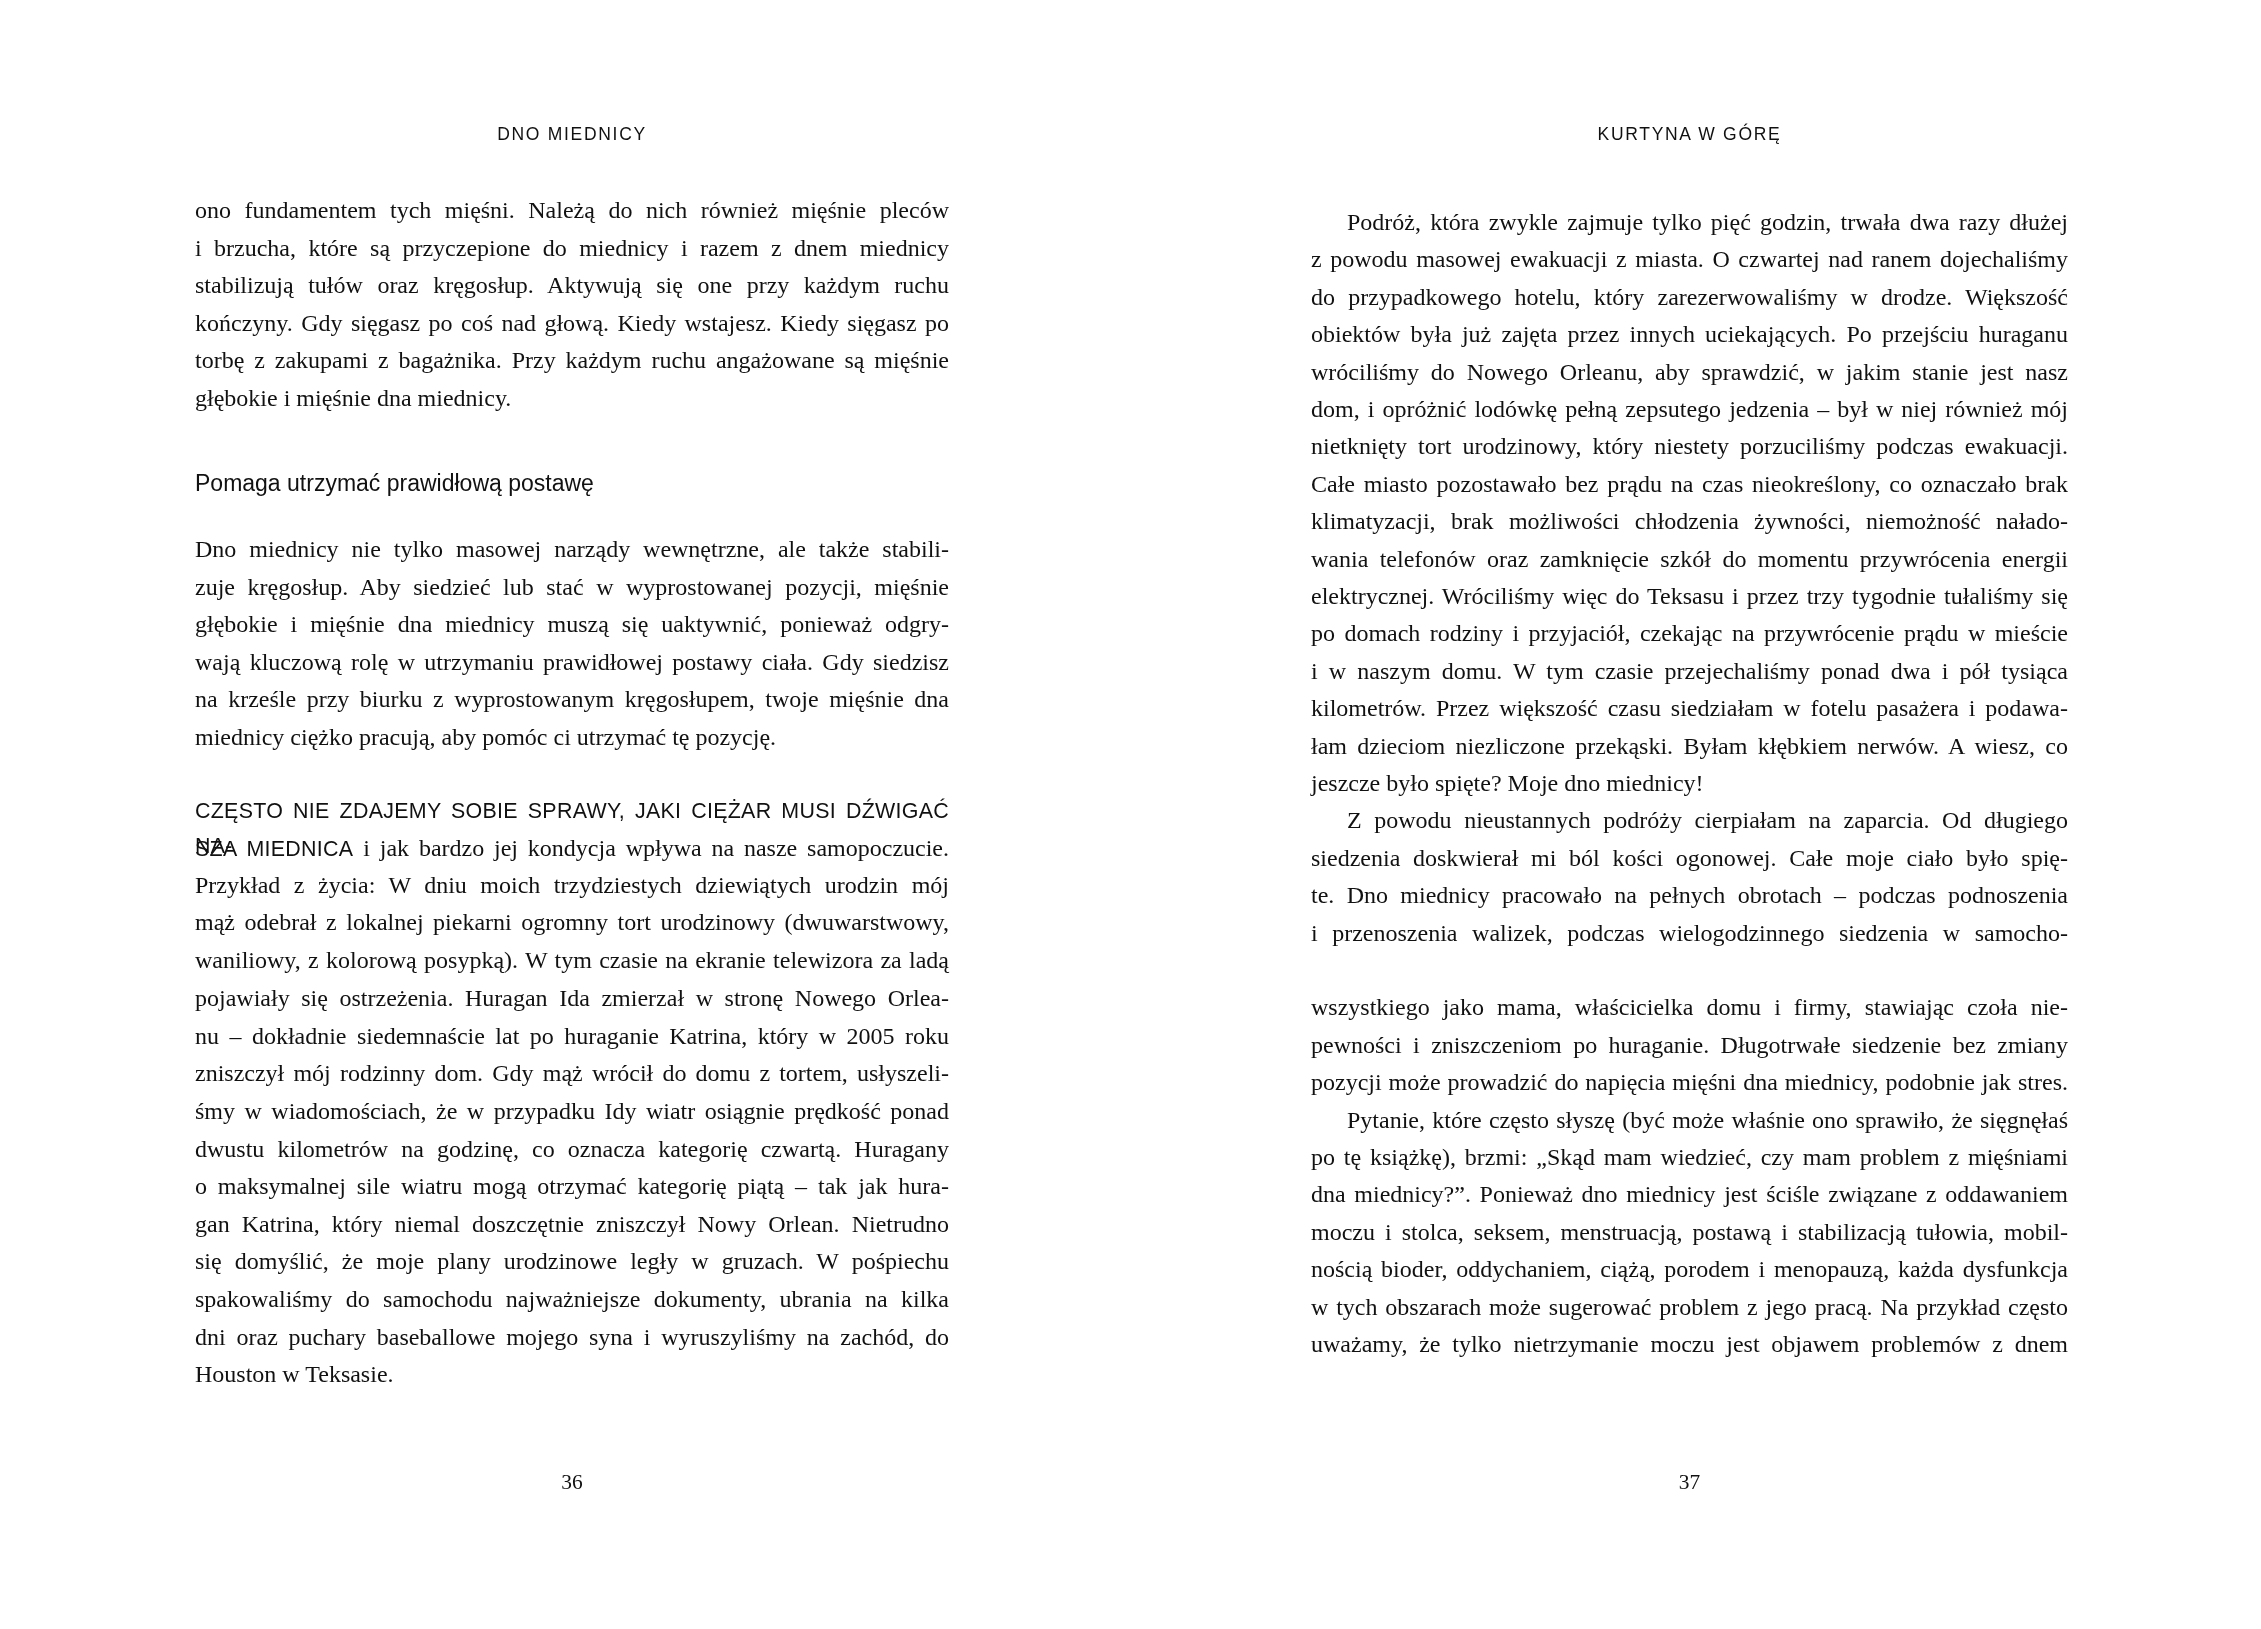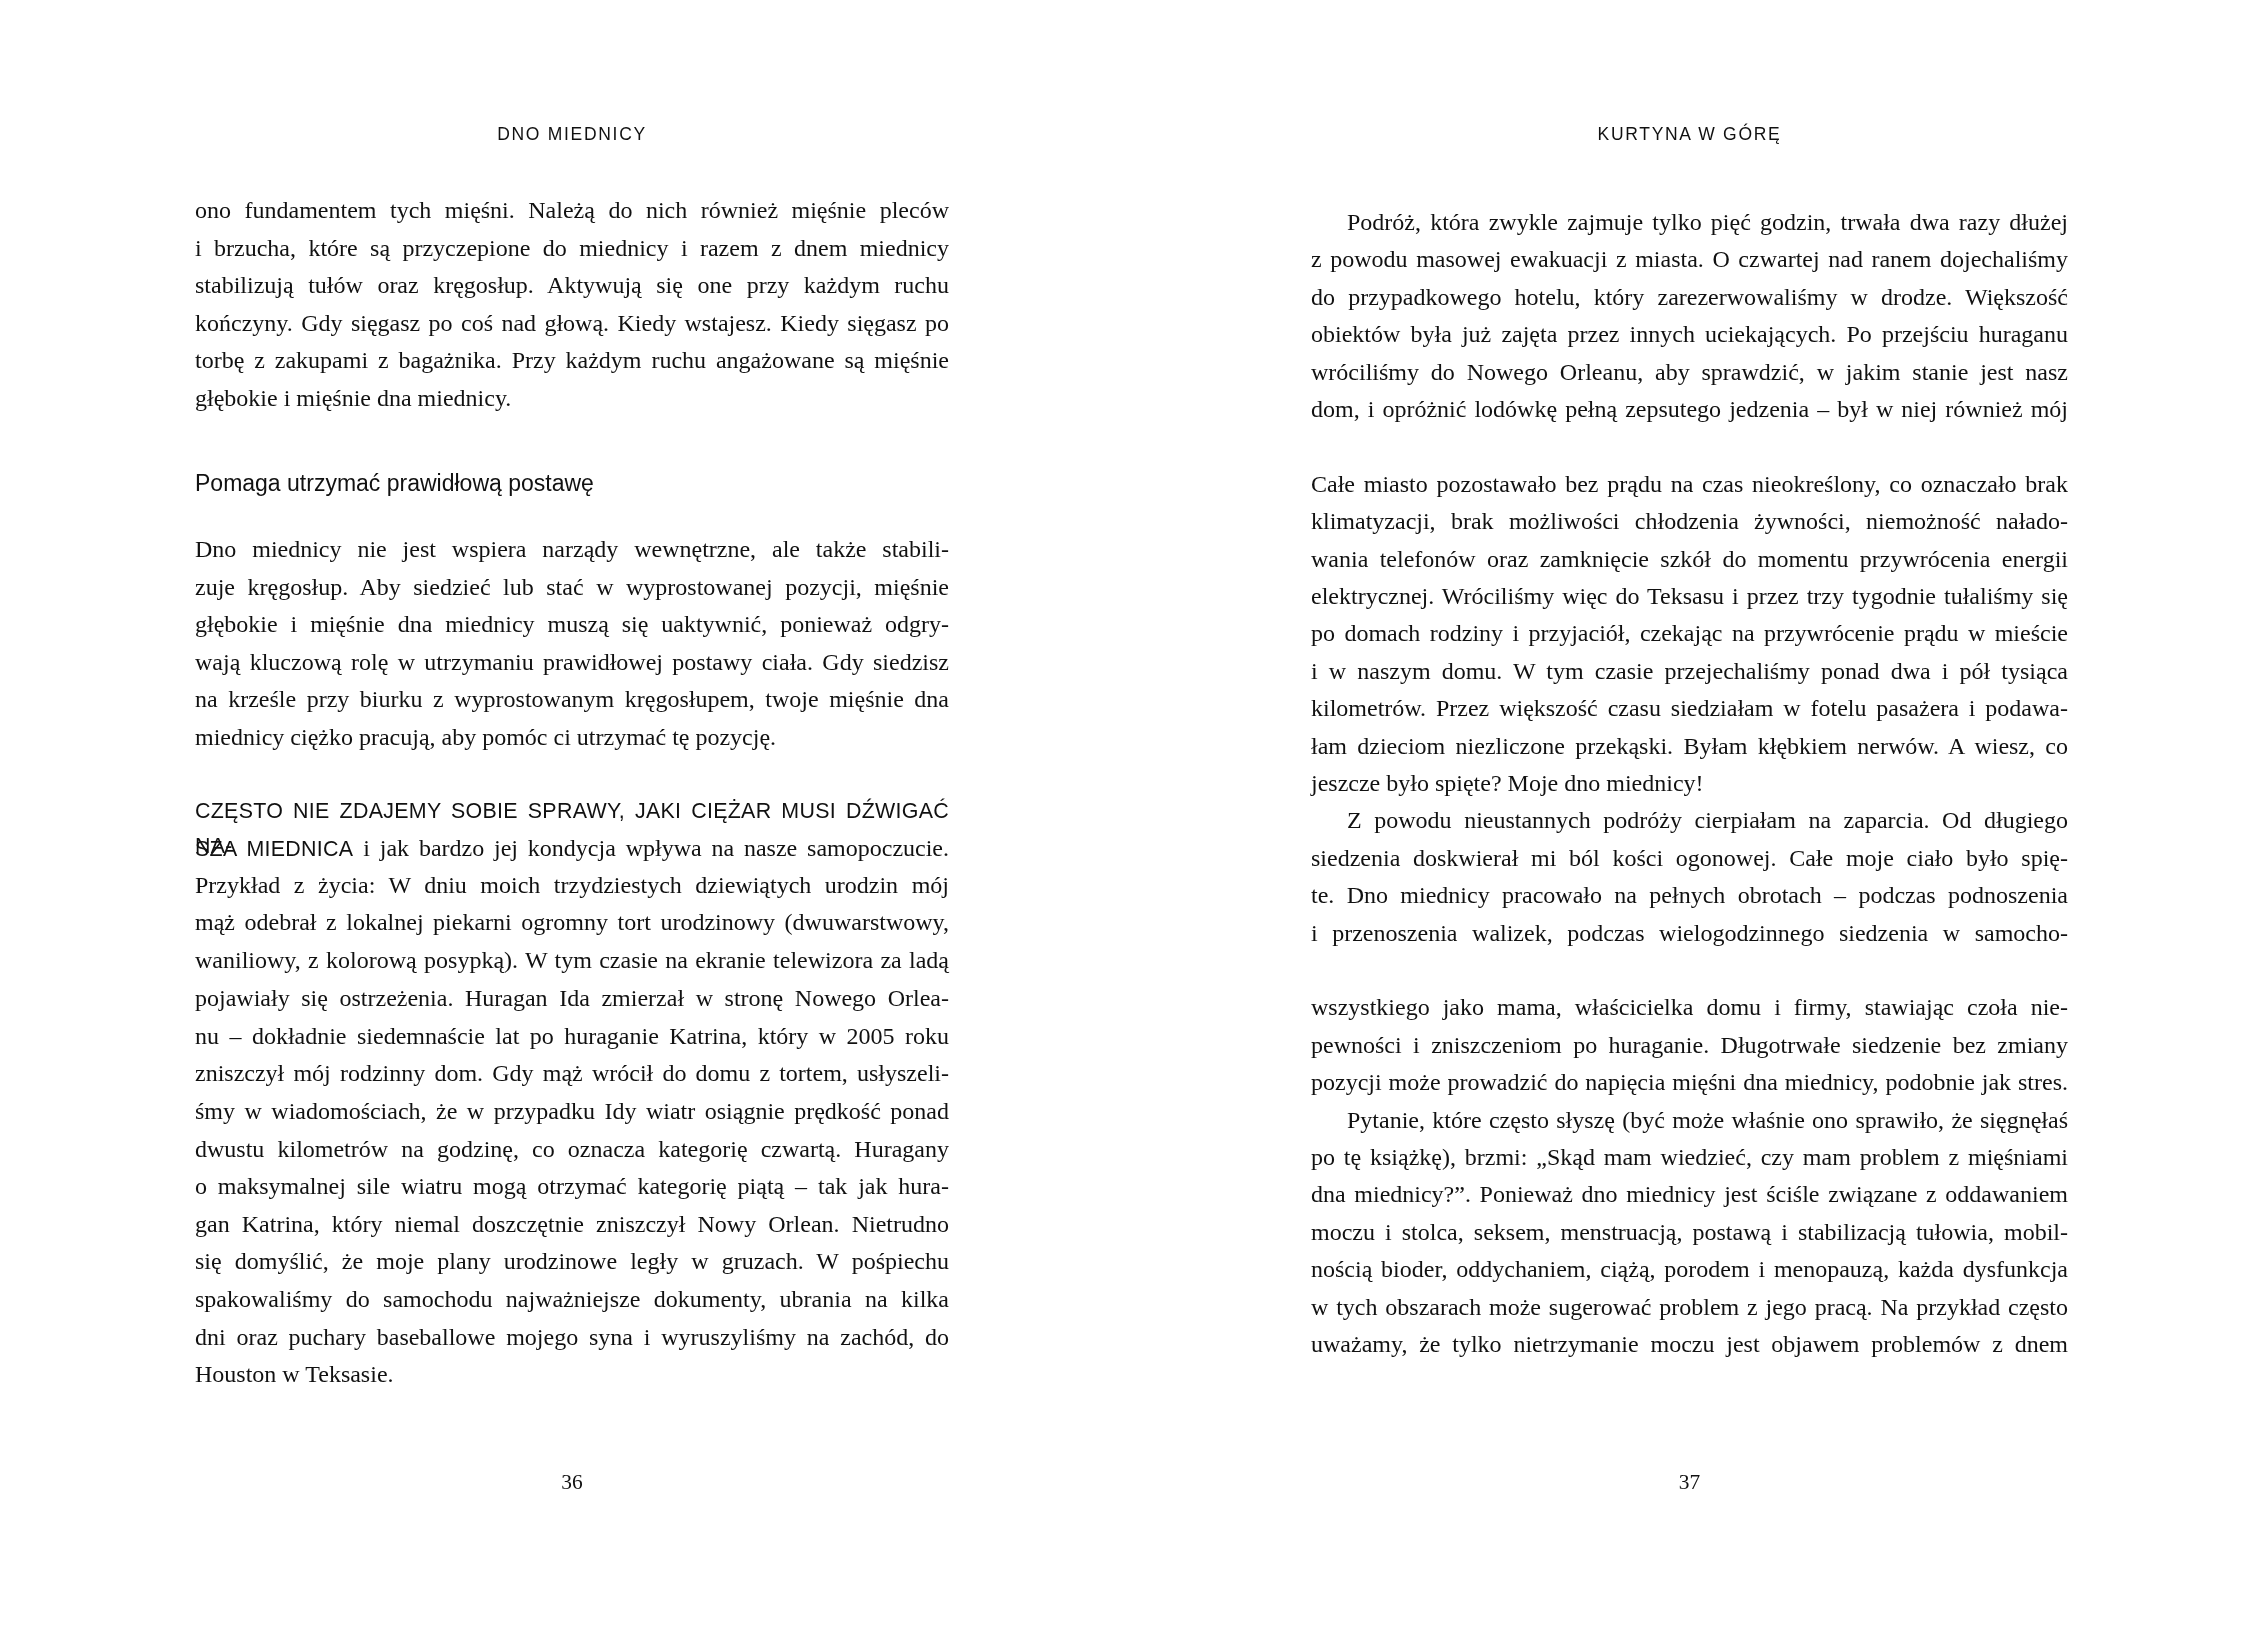--- a/index.html
+++ b/index.html
@@ -45,21 +45,21 @@
 
   <div class="line" style="top:193px">ono fundamentem tych mięśni. Należą do nich również mięśnie pleców</div>
   <div class="line" style="top:231px">i brzucha, które są przyczepione do miednicy i razem z dnem miednicy</div>
   <div class="line" style="top:268px">stabilizują tułów oraz kręgosłup. Aktywują się one przy każdym ruchu</div>
   <div class="line" style="top:306px">kończyny. Gdy sięgasz po coś nad głową. Kiedy wstajesz. Kiedy sięgasz po</div>
   <div class="line" style="top:343px">torbę z zakupami z bagażnika. Przy każdym ruchu angażowane są mięśnie</div>
   <div class="line last" style="top:381px">głębokie i mięśnie dna miednicy.</div>
 
   <div class="subhead" style="top:466px">Pomaga utrzymać prawidłową postawę</div>
 
-  <div class="line" style="top:532px">Dno miednicy nie jest wspiera narządy wewnętrzne, ale także stabili-</div>
+  <div class="line" style="top:532px">Dno miednicy nie tylko masowej narządy wewnętrzne, ale także stabili-</div>
   <div class="line" style="top:570px">zuje kręgosłup. Aby siedzieć lub stać w wyprostowanej pozycji, mięśnie</div>
   <div class="line" style="top:607px">głębokie i mięśnie dna miednicy muszą się uaktywnić, ponieważ odgry-</div>
   <div class="line" style="top:645px">wają kluczową rolę w utrzymaniu prawidłowej postawy ciała. Gdy siedzisz</div>
   <div class="line" style="top:682px">na krześle przy biurku z wyprostowanym kręgosłupem, twoje mięśnie dna</div>
   <div class="line last" style="top:720px">miednicy ciężko pracują, aby pomóc ci utrzymać tę pozycję.</div>
 
   <div class="line" style="top:793px">
     <span class="sc">CZĘSTO NIE ZDAJEMY SOBIE SPRAWY, JAKI CIĘŻAR MUSI DŹWIGAĆ NA-</span>
   </div>
   <div class="line" style="top:831px">
@@ -85,20 +85,21 @@
 
 <div class="page page-right">
   <div class="running-head">KURTYNA W GÓRĘ</div>
 
   <div class="line indent" style="top:198px">Podróż, która zwykle zajmuje tylko pięć godzin, trwała dwa razy dłużej</div>
   <div class="line" style="top:235px">z powodu masowej ewakuacji z miasta. O czwartej nad ranem dojechaliśmy</div>
   <div class="line" style="top:273px">do przypadkowego hotelu, który zarezerwowaliśmy w drodze. Większość</div>
   <div class="line" style="top:310px">obiektów była już zajęta przez innych uciekających. Po przejściu huraganu</div>
   <div class="line" style="top:348px">wróciliśmy do Nowego Orleanu, aby sprawdzić, w jakim stanie jest nasz</div>
   <div class="line" style="top:385px">dom, i opróżnić lodówkę pełną zepsutego jedzenia – był w niej również mój</div>
+  <div class="line" style="top:422px">nietknięty tort urodzinowy, który niestety porzuciliśmy podczas ewakuacji.</div>
   <div class="line" style="top:460px">Całe miasto pozostawało bez prądu na czas nieokreślony, co oznaczało brak</div>
   <div class="line" style="top:497px">klimatyzacji, brak możliwości chłodzenia żywności, niemożność nałado-</div>
   <div class="line" style="top:535px">wania telefonów oraz zamknięcie szkół do momentu przywrócenia energii</div>
   <div class="line" style="top:572px">elektrycznej. Wróciliśmy więc do Teksasu i przez trzy tygodnie tułaliśmy się</div>
   <div class="line" style="top:609px">po domach rodziny i przyjaciół, czekając na przywrócenie prądu w mieście</div>
   <div class="line" style="top:647px">i w naszym domu. W tym czasie przejechaliśmy ponad dwa i pół tysiąca</div>
   <div class="line" style="top:684px">kilometrów. Przez większość czasu siedziałam w fotelu pasażera i podawa-</div>
   <div class="line" style="top:722px">łam dzieciom niezliczone przekąski. Byłam kłębkiem nerwów. A wiesz, co</div>
   <div class="line last" style="top:759px">jeszcze było spięte? Moje dno miednicy!</div>
 

